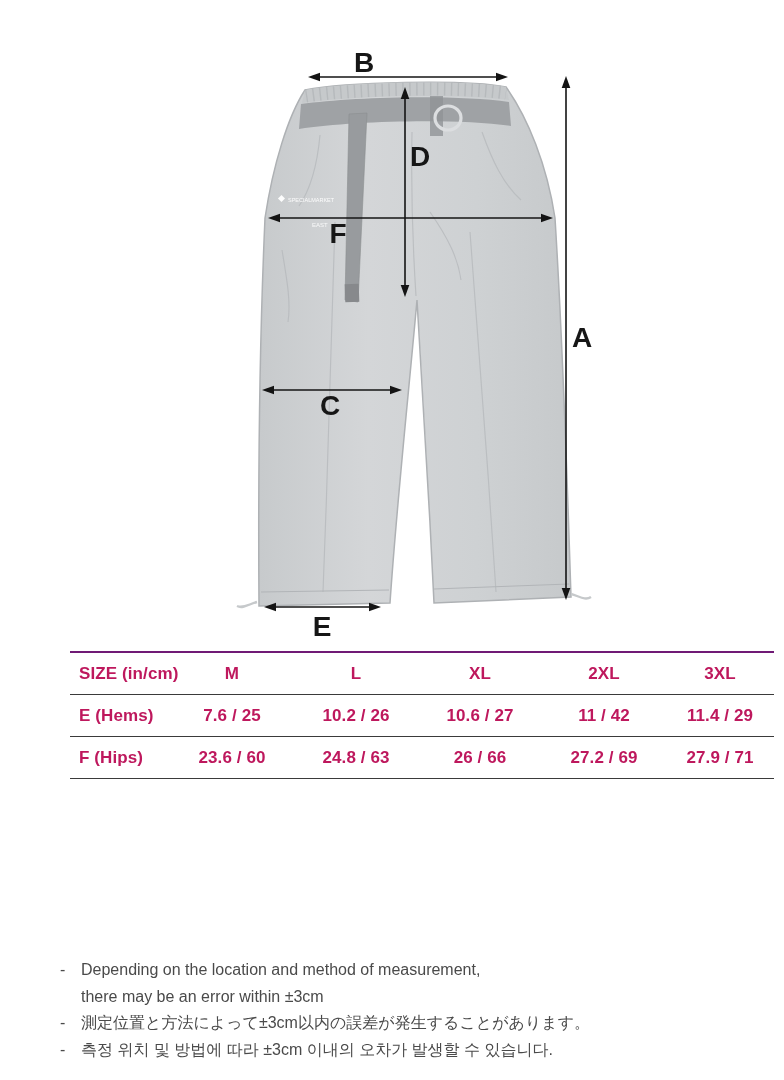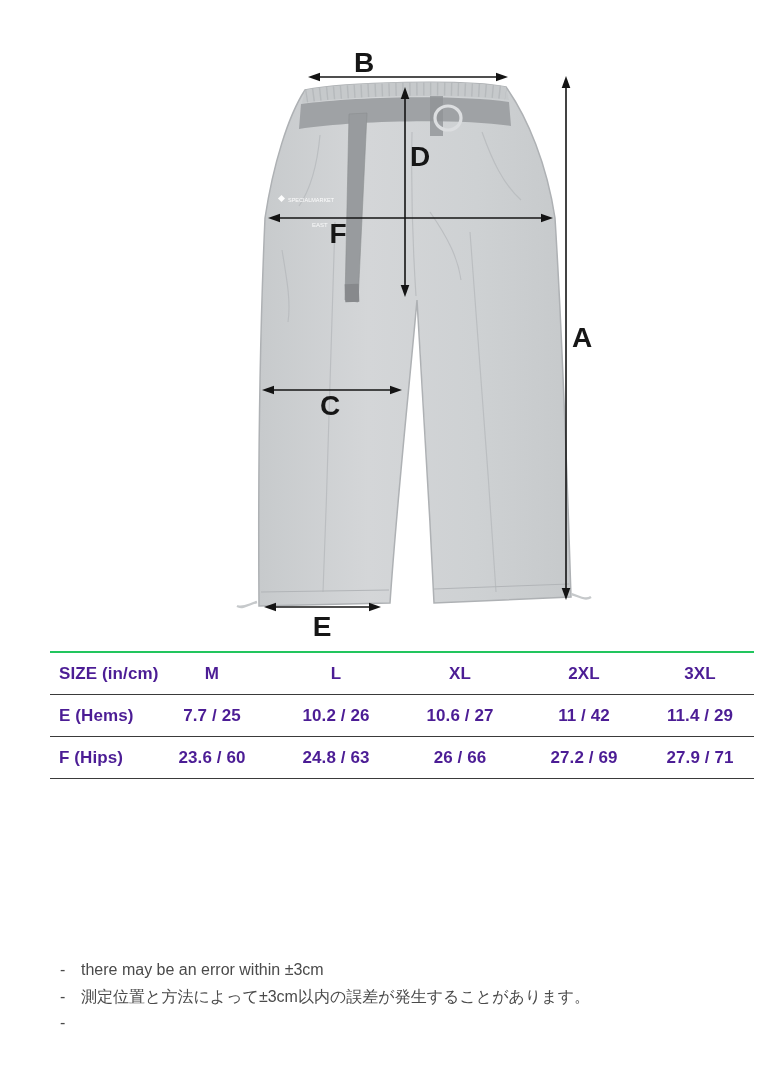--- a/index.html
+++ b/index.html
@@ -11,24 +11,24 @@
   .canvas{position:absolute;inset:0;}
   svg text.mlabel{
     font-family:"Liberation Sans", sans-serif;
     font-weight:700;font-size:28px;fill:#161616;text-anchor:middle;
   }
   svg text.logo{
     font-family:"Liberation Sans", sans-serif;fill:#ffffff;
   }
   
   table.size{
-    position:absolute;left:50px;top:651px;width:704px;
+    position:absolute;left:70px;top:651px;width:704px;
     border-collapse:collapse;table-layout:fixed;
-    border-top:2px solid #22c55e;
-    color:#4c1d95;
+    border-top:2px solid #701a75;
+    color:#be185d;
   }
   table.size th, table.size td{
     border-bottom:1.5px solid #3a3a3a;
     height:41px;padding:0;
     font-size:17px;font-weight:700;letter-spacing:.1px;
     text-align:center;vertical-align:middle;white-space:nowrap;
   }
   table.size thead th{height:41px;}
   table.size th.rowlab, table.size thead th:first-child{
     text-align:left;padding-left:9px;
@@ -162,21 +162,21 @@
           <th>M</th>
           <th>L</th>
           <th>XL</th>
           <th>2XL</th>
           <th>3XL</th>
         </tr>
     </thead>
     <tbody>
         <tr>
           <th class="rowlab">E (Hems)</th>
-          <td>7.7 / 25</td>
+          <td>7.6 / 25</td>
           <td>10.2 / 26</td>
           <td>10.6 / 27</td>
           <td>11 / 42</td>
           <td>11.4 / 29</td>
         </tr>
         <tr>
           <th class="rowlab">F (Hips)</th>
           <td>23.6 / 60</td>
           <td>24.8 / 63</td>
           <td>26 / 66</td>
@@ -184,27 +184,31 @@
           <td>27.9 / 71</td>
         </tr>
       </tbody>
   </table>
 
   
   <ul class="notes">
       <li>
         <span class="dash">-</span>
         <div>
+          <div>Depending on the location and method of measurement,</div>
           <div>there may be an error within ±3cm</div>
         </div>
       </li>
       <li>
         <span class="dash">-</span>
         <div>
           <div>測定位置と方法によって±3cm以内の誤差が発生することがあります。</div>
         </div>
       </li>
       <li>
         <span class="dash">-</span>
+        <div>
+          <div>측정 위치 및 방법에 따라 ±3cm 이내의 오차가 발생할 수 있습니다.</div>
+        </div>
       </li>
     </ul>
 
 </div>
 
 </body></html>

